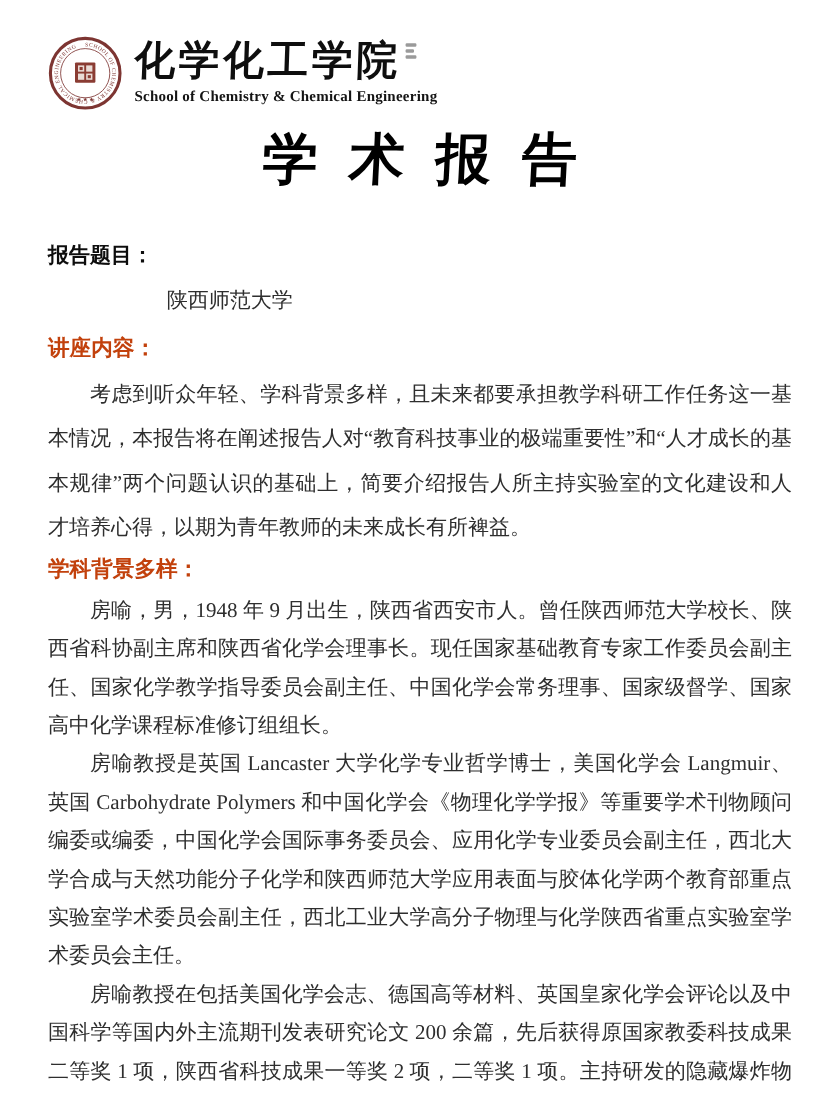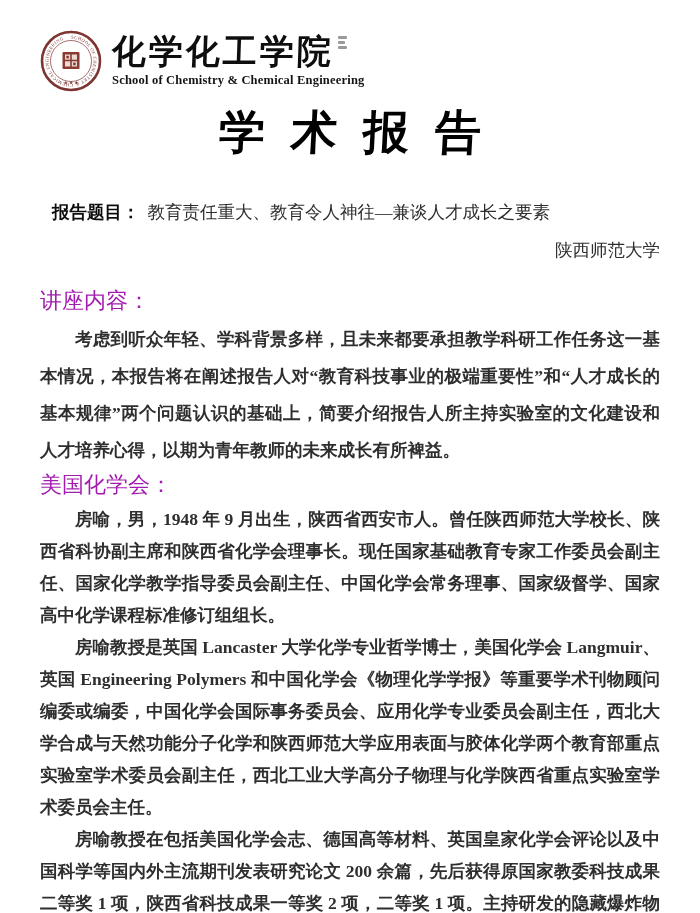--- a/index.html
+++ b/index.html
@@ -38,32 +38,32 @@
   .doc-title-wrap { text-align:center; margin-top:10px; }
   .doc-title {
     display:inline-block;
     font-size:46px; font-weight:900; color:#000;
     letter-spacing:26px; margin-right:-26px;
     font-family:"DejaVu Serif","Liberation Serif",serif;
     transform:skewX(-3deg);
   }
   
   .meta { margin-top:36px; font-size:17.5px; }
-  .meta-row { display:flex; margin-bottom:26px; line-height:24px;margin-left:12px; }
+  .meta-row { display:flex; margin-bottom:26px; line-height:24px; }
   .meta-label { font-weight:bold; color:#0d0d0d; white-space:pre; flex:0 0 auto; margin-right:8px; }
   .meta-value { color:#2e2e2e; }
-  .affil-row { padding-left:99px; margin-top:-12px; margin-bottom:27px; line-height:24px;text-align:right; }
+  .affil-row { padding-left:99px; margin-top:-12px; margin-bottom:16px; line-height:24px; }
   
   .sec-heading {
-    font-size:22px; font-weight:normal; color:#a21caf;
+    font-size:18px; font-weight:bold; color:#c2410c;
     line-height:24px; margin-bottom:8px;
   }
   .para {
     font-size:17.5px; color:#2e2e2e;
-    text-align:justify; text-indent:2em;font-weight:bold;
+    text-align:justify; text-indent:2em;
   }
   .content-para { line-height:37px; margin-bottom:2px; }
   .bio-para { line-height:32px; }
   .bio-heading { margin-top:4px; margin-bottom:6px; }
 </style>
 </head>
 <body>
 
 <div class="page">
 
@@ -99,30 +99,29 @@
     </div>
   </div>
 
   <div class="doc-title-wrap">
     <span class="doc-title">学术报告</span>
   </div>
 
   <div class="meta">
     <div class="meta-row">
       <span class="meta-label">报告题目：</span>
-      <span class="meta-value">教育责任重大、教育令人神往—兼谈人才成长之要素</span>
     </div>
     <div class="affil-row meta-value">陕西师范大学</div>
   </div>
 
   <div>
     <div class="sec-heading">讲座内容：</div>
     <p class="para content-para">考虑到听众年轻、学科背景多样，且未来都要承担教学科研工作任务这一基本情况，本报告将在阐述报告人对“教育科技事业的极端重要性”和“人才成长的基本规律”两个问题认识的基础上，简要介绍报告人所主持实验室的文化建设和人才培养心得，以期为青年教师的未来成长有所裨益。</p>
   </div>
 
   <div>
-    <div class="sec-heading bio-heading">美国化学会：</div>
+    <div class="sec-heading bio-heading">学科背景多样：</div>
     <p class="para bio-para">房喻，男，1948 年 9 月出生，陕西省西安市人。曾任陕西师范大学校长、陕西省科协副主席和陕西省化学会理事长。现任国家基础教育专家工作委员会副主任、国家化学教学指导委员会副主任、中国化学会常务理事、国家级督学、国家高中化学课程标准修订组组长。</p>
-    <p class="para bio-para">房喻教授是英国 Lancaster 大学化学专业哲学博士，美国化学会 Langmuir、英国 Engineering Polymers 和中国化学会《物理化学学报》等重要学术刊物顾问编委或编委，中国化学会国际事务委员会、应用化学专业委员会副主任，西北大学合成与天然功能分子化学和陕西师范大学应用表面与胶体化学两个教育部重点实验室学术委员会副主任，西北工业大学高分子物理与化学陕西省重点实验室学术委员会主任。</p>
+    <p class="para bio-para">房喻教授是英国 Lancaster 大学化学专业哲学博士，美国化学会 Langmuir、英国 Carbohydrate Polymers 和中国化学会《物理化学学报》等重要学术刊物顾问编委或编委，中国化学会国际事务委员会、应用化学专业委员会副主任，西北大学合成与天然功能分子化学和陕西师范大学应用表面与胶体化学两个教育部重点实验室学术委员会副主任，西北工业大学高分子物理与化学陕西省重点实验室学术委员会主任。</p>
     <p class="para bio-para">房喻教授在包括美国化学会志、德国高等材料、英国皇家化学会评论以及中国科学等国内外主流期刊发表研究论文 200 余篇，先后获得原国家教委科技成果二等奖 1 项，陕西省科技成果一等奖 2 项，二等奖 1 项。主持研发的隐藏爆炸物气相探测仪实现了工业生产。房喻教授是全国百篇优博论文指导教师，指导的一位博士入选国家青年千</p>
   </div>
 
 </div>
 
 </body></html>

